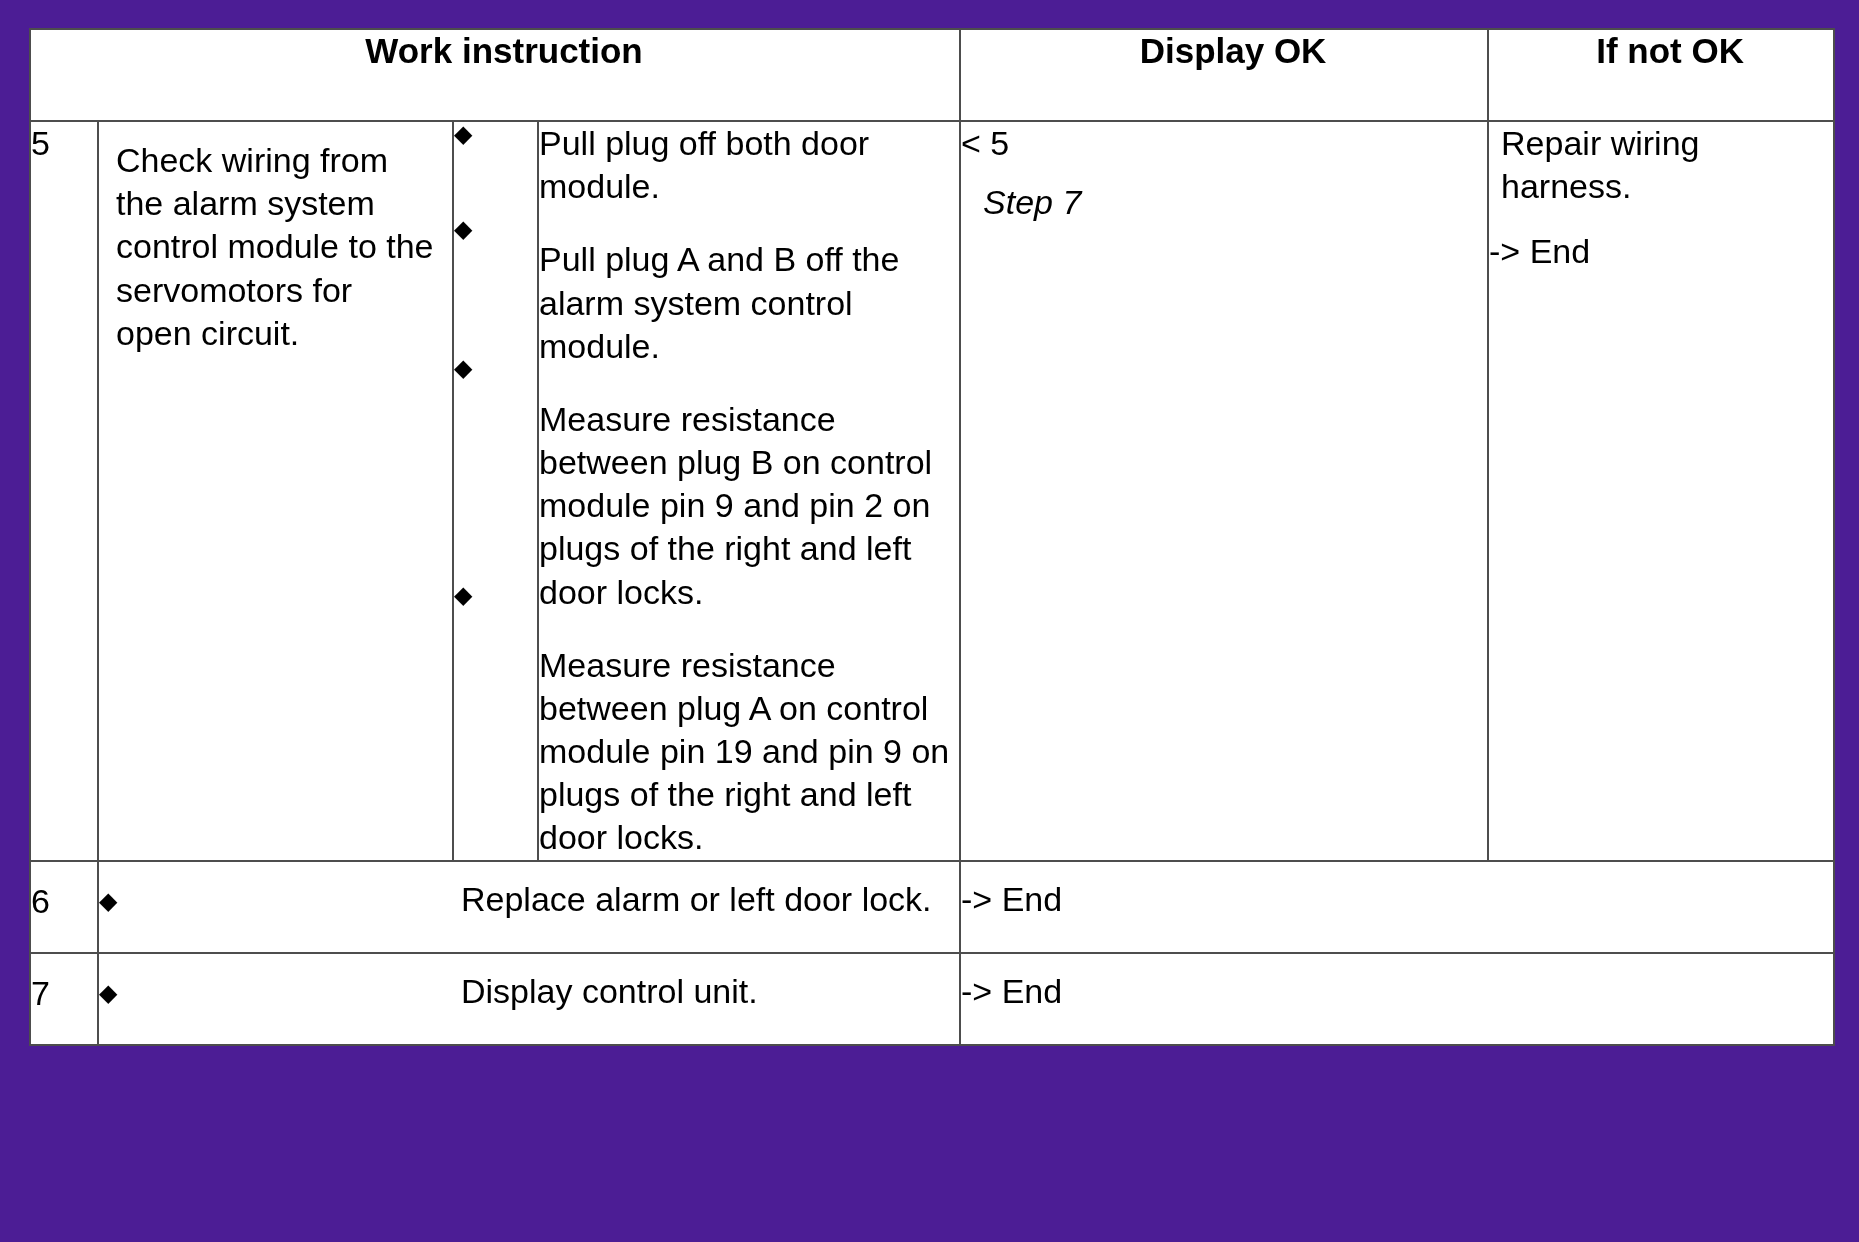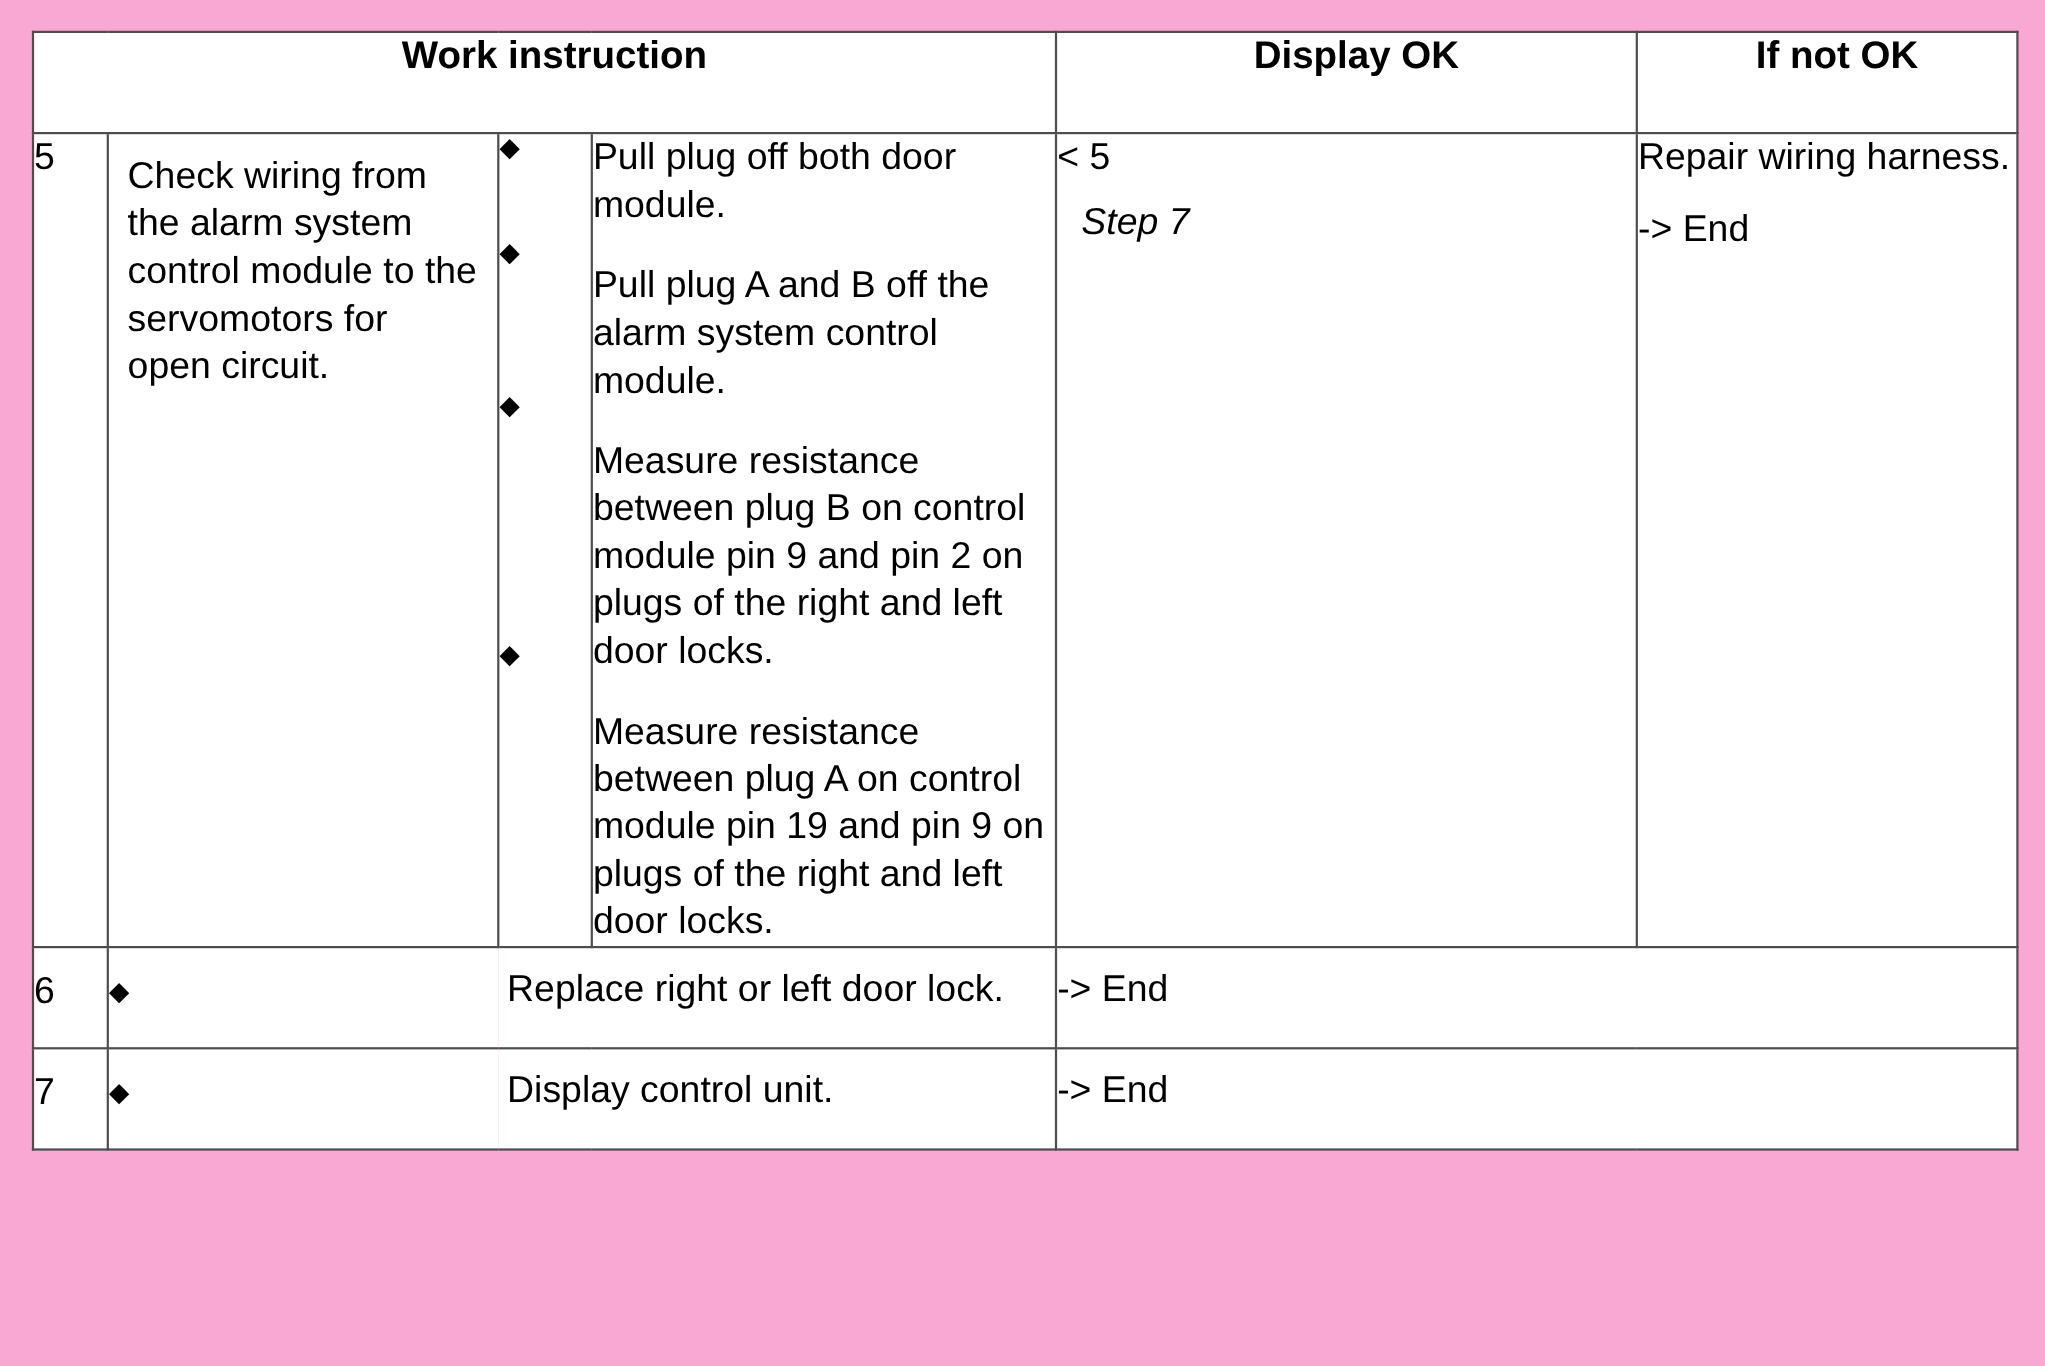--- a/index.html
+++ b/index.html
@@ -12,21 +12,21 @@
     height: 1242px;
     font-family: "Liberation Sans", sans-serif;
     color: #000000;
     overflow: hidden;
   }
 
   .page {
     position: relative;
     width: 1859px;
     height: 1242px;
-    background: #f9a8d4;
+    background: #4c1d95;
   }
 
   table.wi-table {
     position: absolute;
     left: 29px;
     top: 28px;
     width: 1804px;
     border-collapse: collapse;
     table-layout: fixed;
   }
@@ -107,21 +107,21 @@
   ul.bullets > li:last-child { margin-bottom: 0; }
 
   
   .desc-para { margin: 17px; }
 
   
   .display-line-1 { margin: 0 0 16px 0; }
   .display-line-2 { margin: 0; padding-left: 22px; font-style: italic; }
 
   
-  .notok-line-1 { margin: 0 0 22px 0; }
+  .notok-line-1 { margin: 0 0 22px 0; padding-left: 12px; }
   .notok-line-2 { margin: 0; }
 
   
   .row-short .num-cell { padding-top: 18px; }
   .row-short .bullet-cell { padding-top: 22px; font-size: 26px; }
   .row-short .detail-cell { padding-top: 16px; padding-left: 8px; }
   .row-short .display-cell { padding-top: 16px; }
   .short-height { height: 92px; }
 
   .diamond-glyph {
@@ -187,21 +187,21 @@
           <p class="notok-line-1">Repair wiring harness.</p>
           <p class="notok-line-2">-&gt; End</p>
         </td>
       </tr>
 
       <tr class="row-short short-height">
         <td class="num-cell">6</td>
         <td class="bullet-cell" style="border-right:none;">
           <span class="diamond-glyph">◆</span>
         </td>
-        <td class="detail-cell" colspan="2" style="border-left:none;">Replace right or left door lock.</td>
+        <td class="detail-cell" colspan="2" style="border-left:none;">Replace alarm or left door lock.</td>
         <td class="display-cell" colspan="2">-&gt; End</td>
       </tr>
 
       <tr class="row-short short-height">
         <td class="num-cell">7</td>
         <td class="bullet-cell" style="border-right:none;">
           <span class="diamond-glyph">◆</span>
         </td>
         <td class="detail-cell" colspan="2" style="border-left:none;">Display control unit.</td>
         <td class="display-cell" colspan="2">-&gt; End</td>

